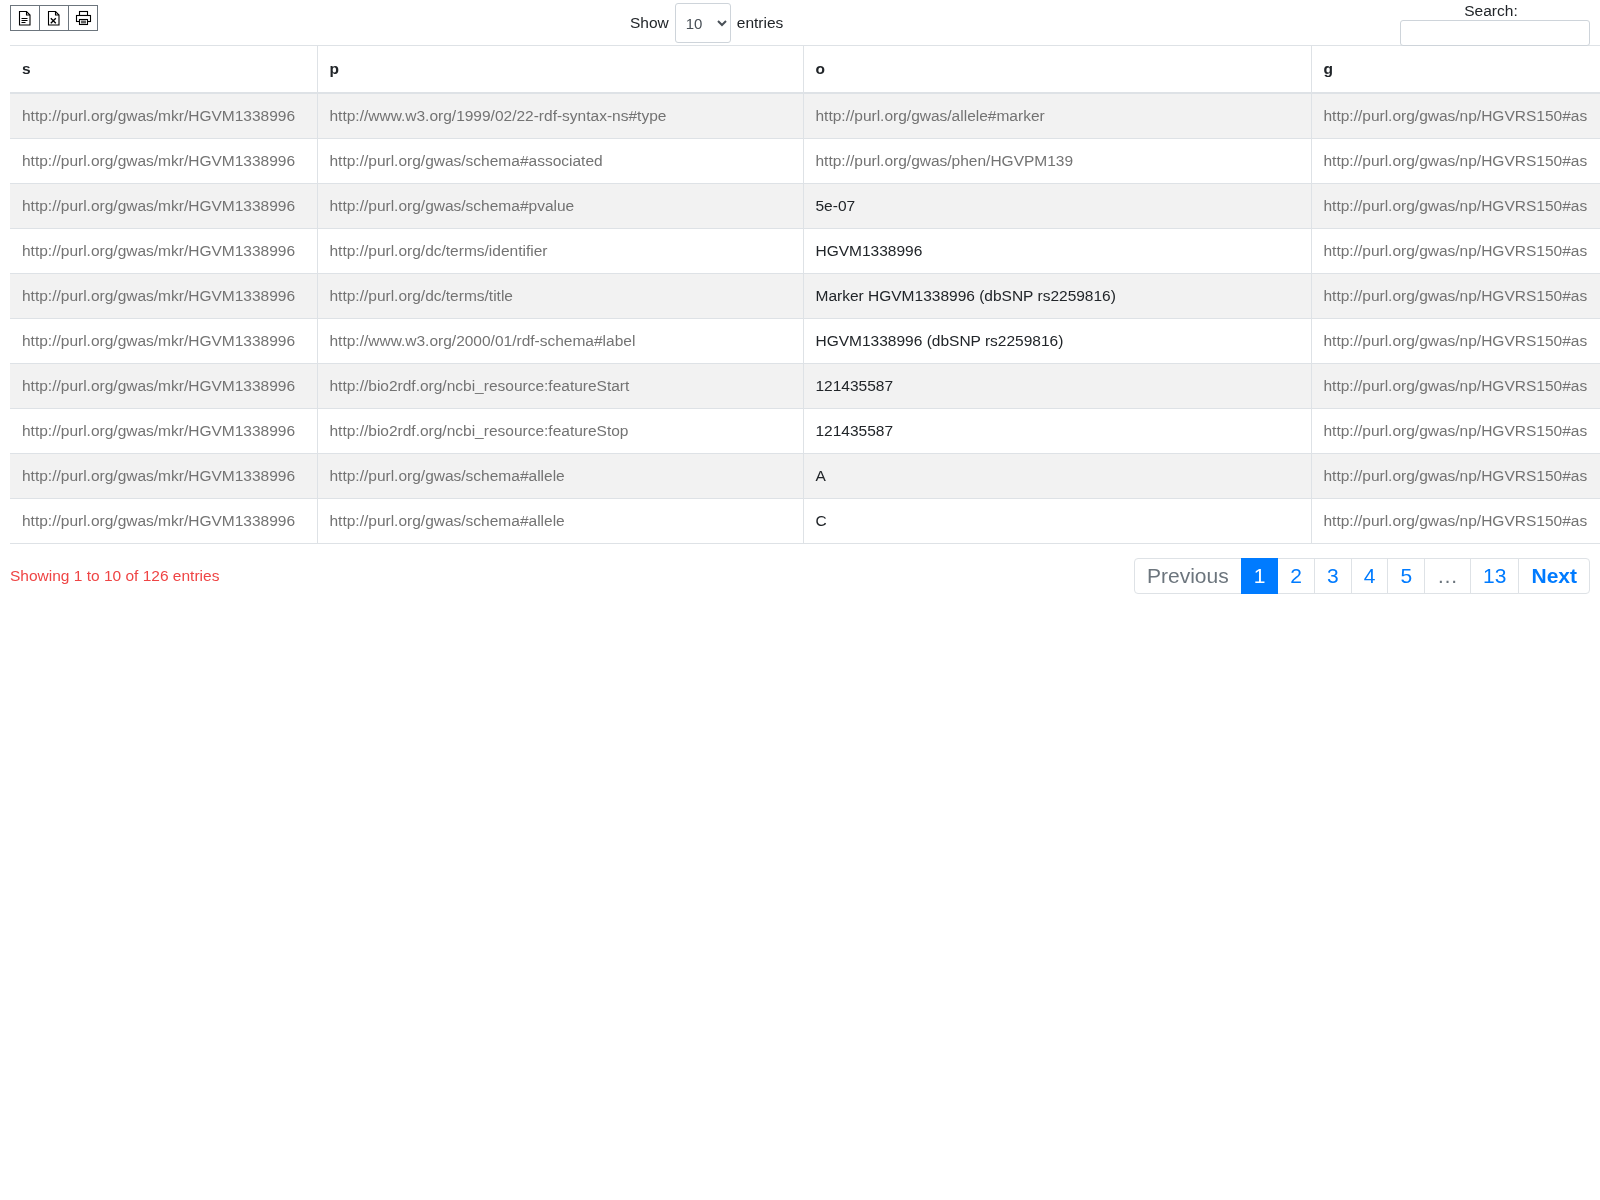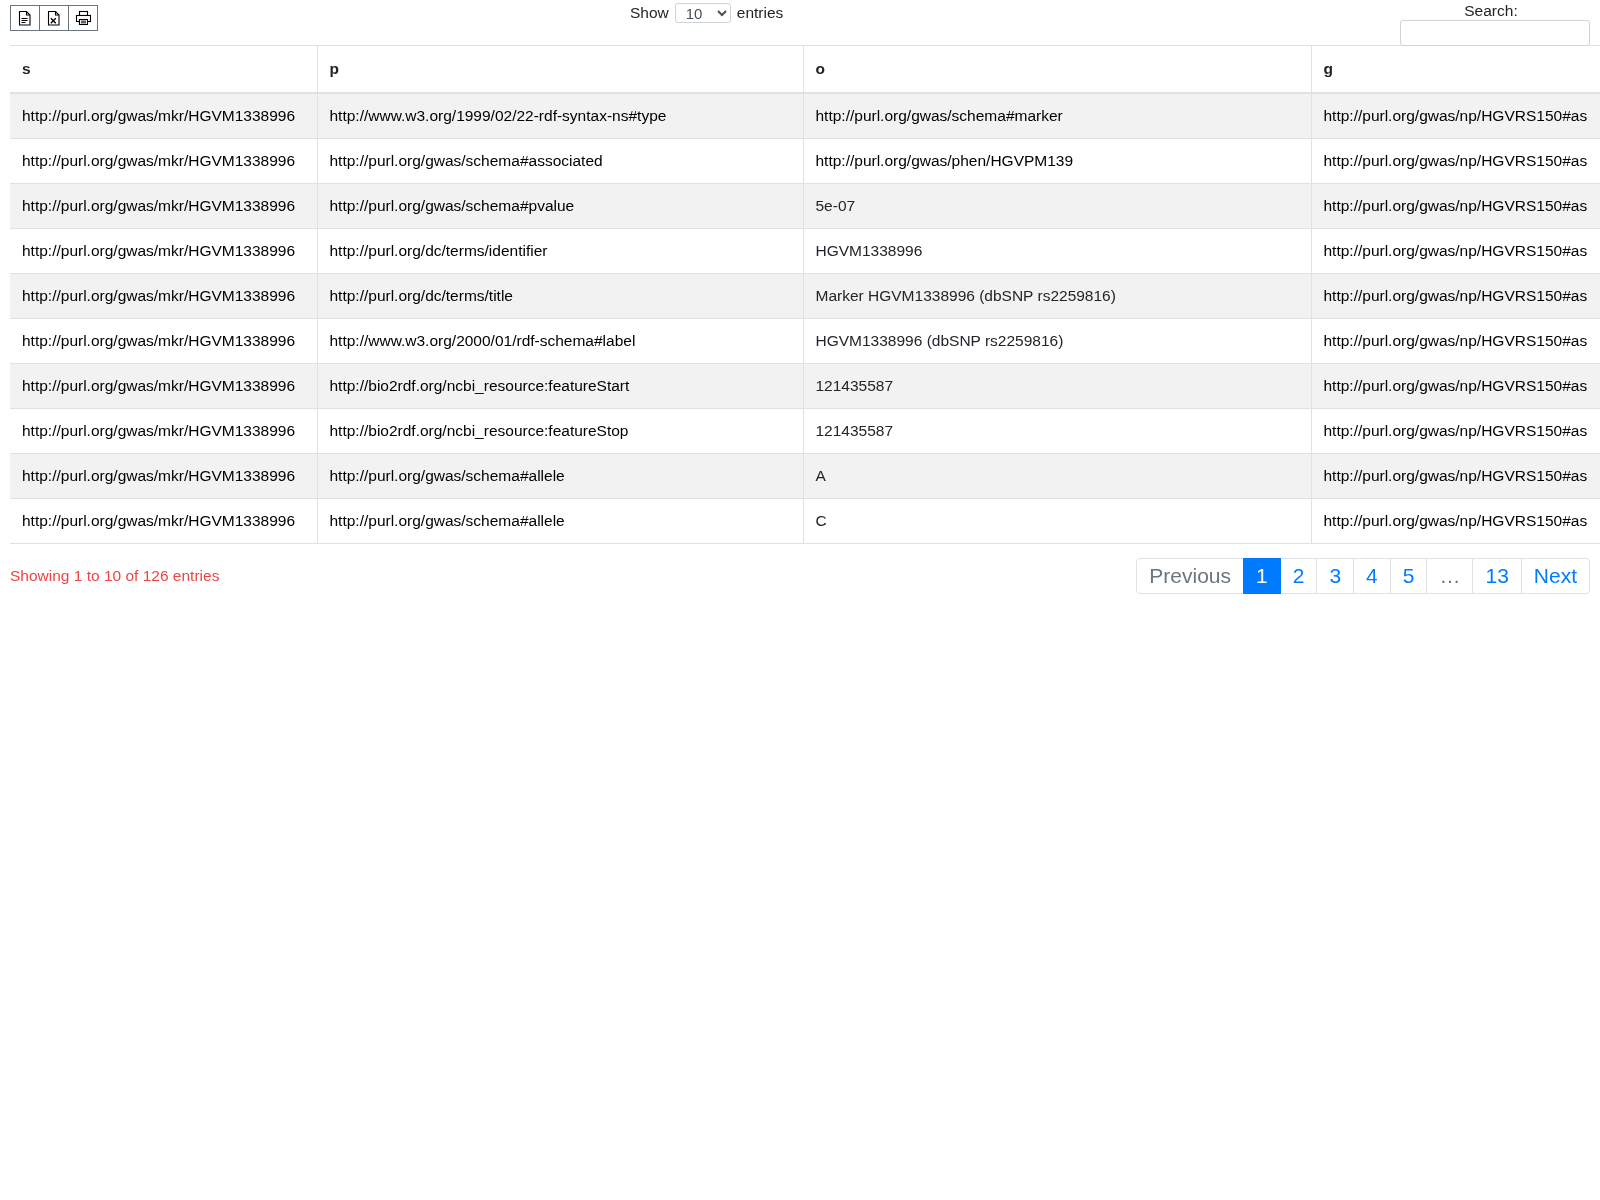--- a/index.html
+++ b/index.html
@@ -59,21 +59,21 @@
     font-size: 15.5px;
     color: #212529;
   }
   .length-box label {
     display: flex;
     align-items: center;
     font-weight: normal;
   }
   .length-box select {
     margin: 0 6px;
-    height: 20px;
+    height: 40px;
     width: 56px;
     font-size: 15px;
     font-family: "Liberation Sans", sans-serif;
     border: 1px solid #ced4da;
     border-radius: 3px;
     background: #fff;
     padding-left: 6px;
     color: #495057;
   }
 
@@ -124,21 +124,21 @@
     border-right: 1px solid #dee2e6;
     white-space: nowrap;
     overflow: hidden;
     text-overflow: clip;
     vertical-align: middle;
   }
   table.dt td:last-child { border-right: none; }
   table.dt tbody tr.odd { background: #f2f2f2; }
   table.dt tbody tr.even { background: #ffffff; }
   table.dt a {
-    color: #000000;
+    color: #737373;
     text-decoration: none;
   }
 
   col.c-s { width: 307px; }
   col.c-p { width: 486px; }
   col.c-o { width: 508px; }
   col.c-g { width: 299px; }
 
   
   .footer-row {
@@ -162,21 +162,21 @@
     align-items: center;
     justify-content: center;
     color: #007bff;
     background: #fff;
     font-size: 21px;
     padding: 0 12px;
     cursor: pointer;
     box-sizing: border-box;
   }
   .pagination .pg.prev { border-radius: 4px 0 0 4px; color: #6c757d; }
-  .pagination .pg.next { border-radius: 0 4px 4px 0; }
+  .pagination .pg.next { border-radius: 0 4px 4px 0; font-weight: bold; }
   .pagination .pg.active {
     background: #007bff;
     border-color: #007bff;
     color: #ffffff;
     z-index: 2;
   }
   .pagination .pg.ellipsis { color: #6c757d; cursor: default; }
 </style>
 </head>
 <body>
@@ -247,21 +247,21 @@
         <th>s</th>
         <th>p</th>
         <th>o</th>
         <th>g</th>
       </tr>
     </thead>
     <tbody>
         <tr class="odd">
           <td><a href="#">http://purl.org/gwas/mkr/HGVM1338996</a></td>
           <td><a href="#">http://www.w3.org/1999/02/22-rdf-syntax-ns#type</a></td>
-          <td><a href="#">http://purl.org/gwas/schema#marker</a></td>
+          <td><a href="#">http://purl.org/gwas/allele#marker</a></td>
           <td><a href="#">http://purl.org/gwas/np/HGVRS150#as</a></td>
         </tr>
         <tr class="even">
           <td><a href="#">http://purl.org/gwas/mkr/HGVM1338996</a></td>
           <td><a href="#">http://purl.org/gwas/schema#associated</a></td>
           <td><a href="#">http://purl.org/gwas/phen/HGVPM139</a></td>
           <td><a href="#">http://purl.org/gwas/np/HGVRS150#as</a></td>
         </tr>
         <tr class="odd">
           <td><a href="#">http://purl.org/gwas/mkr/HGVM1338996</a></td>

